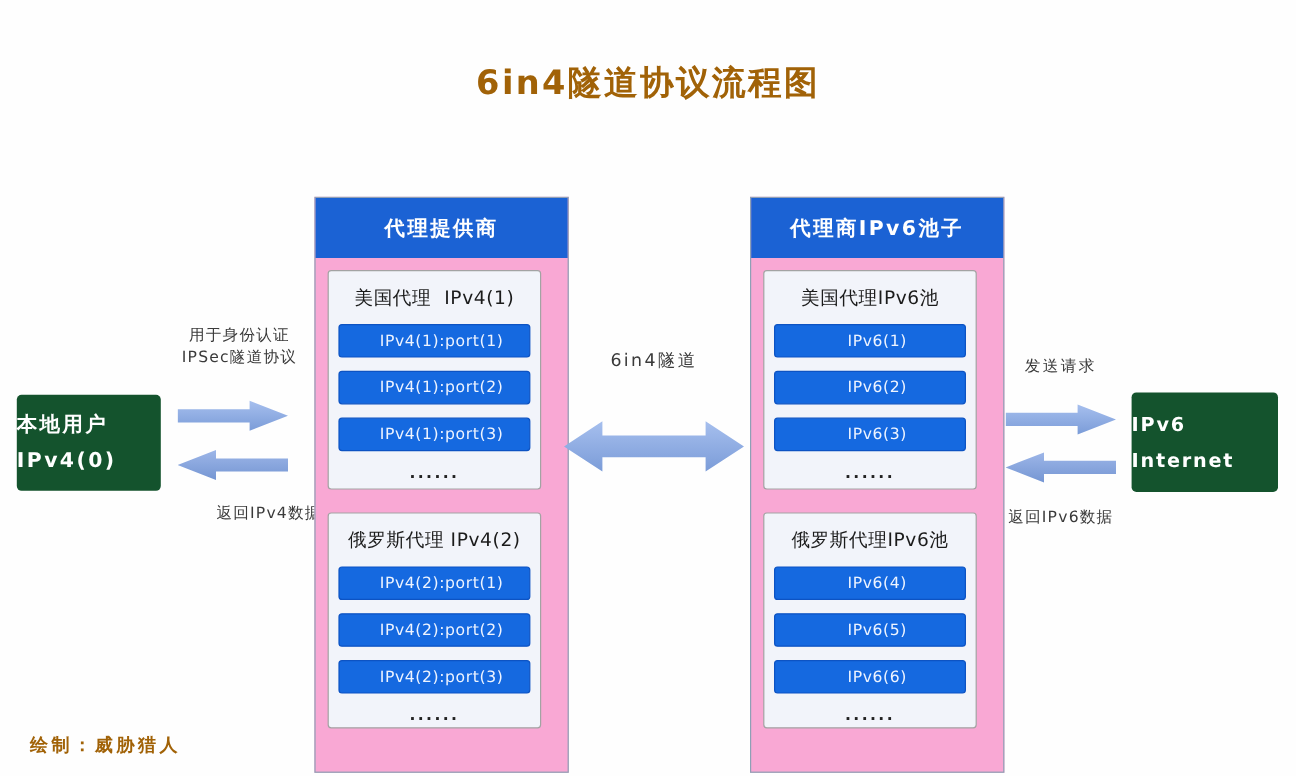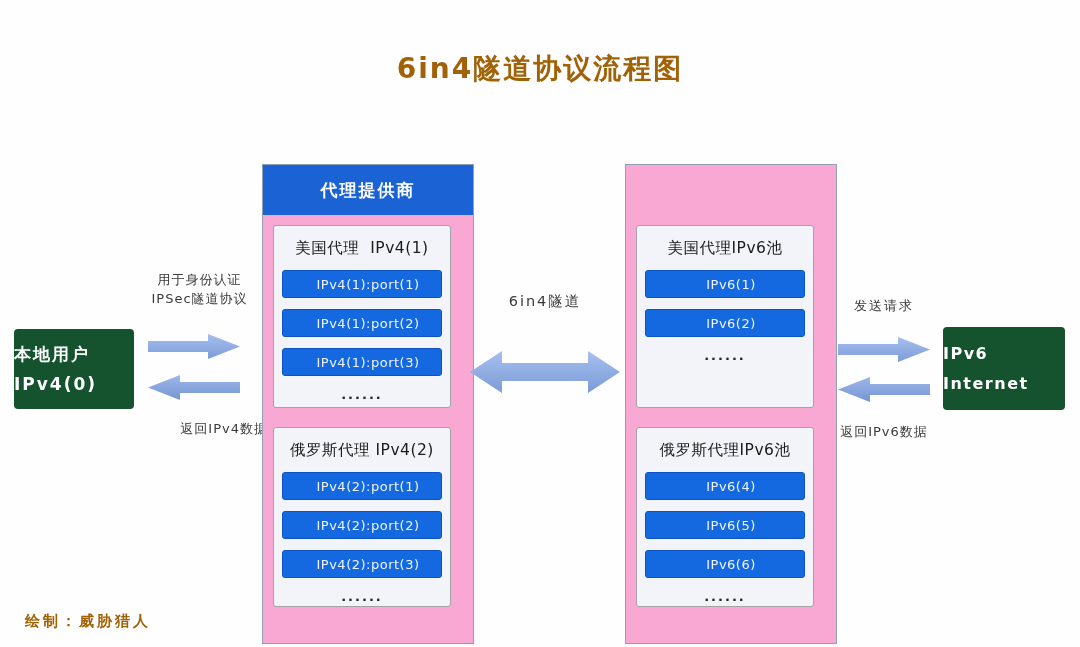--- a/index.html
+++ b/index.html
@@ -116,25 +116,27 @@
     <defs>
         <linearGradient id="g3" x1="0" y1="0" x2="0" y2="1">
       <stop offset="0" stop-color="#a6bfee"></stop>
           <stop offset="1" stop-color="#7b9cd8"></stop>
         </linearGradient>
       </defs>
     <polygon points="32,14 118,14 118,2 150,23 118,44 118,32 32,32 32,44 0,23 32,2" fill="url(#g3)"></polygon>
   </svg>
 
   <div class="column col-right">
+    <div class="col-header">代理商IPv6池子</div>
 
     <div class="group group-a">
       <div class="group-title">美国代理IPv6池</div>
       <div class="pool-item">IPv6(1)</div>
       <div class="pool-item">IPv6(2)</div>
+      <div class="pool-item">IPv6(3)</div>
       <div class="dots">......</div>
     </div>
 
     <div class="group group-b">
       <div class="group-title">俄罗斯代理IPv6池</div>
       <div class="pool-item">IPv6(4)</div>
       <div class="pool-item">IPv6(5)</div>
       <div class="pool-item">IPv6(6)</div>
       <div class="dots">......</div>
     </div>

